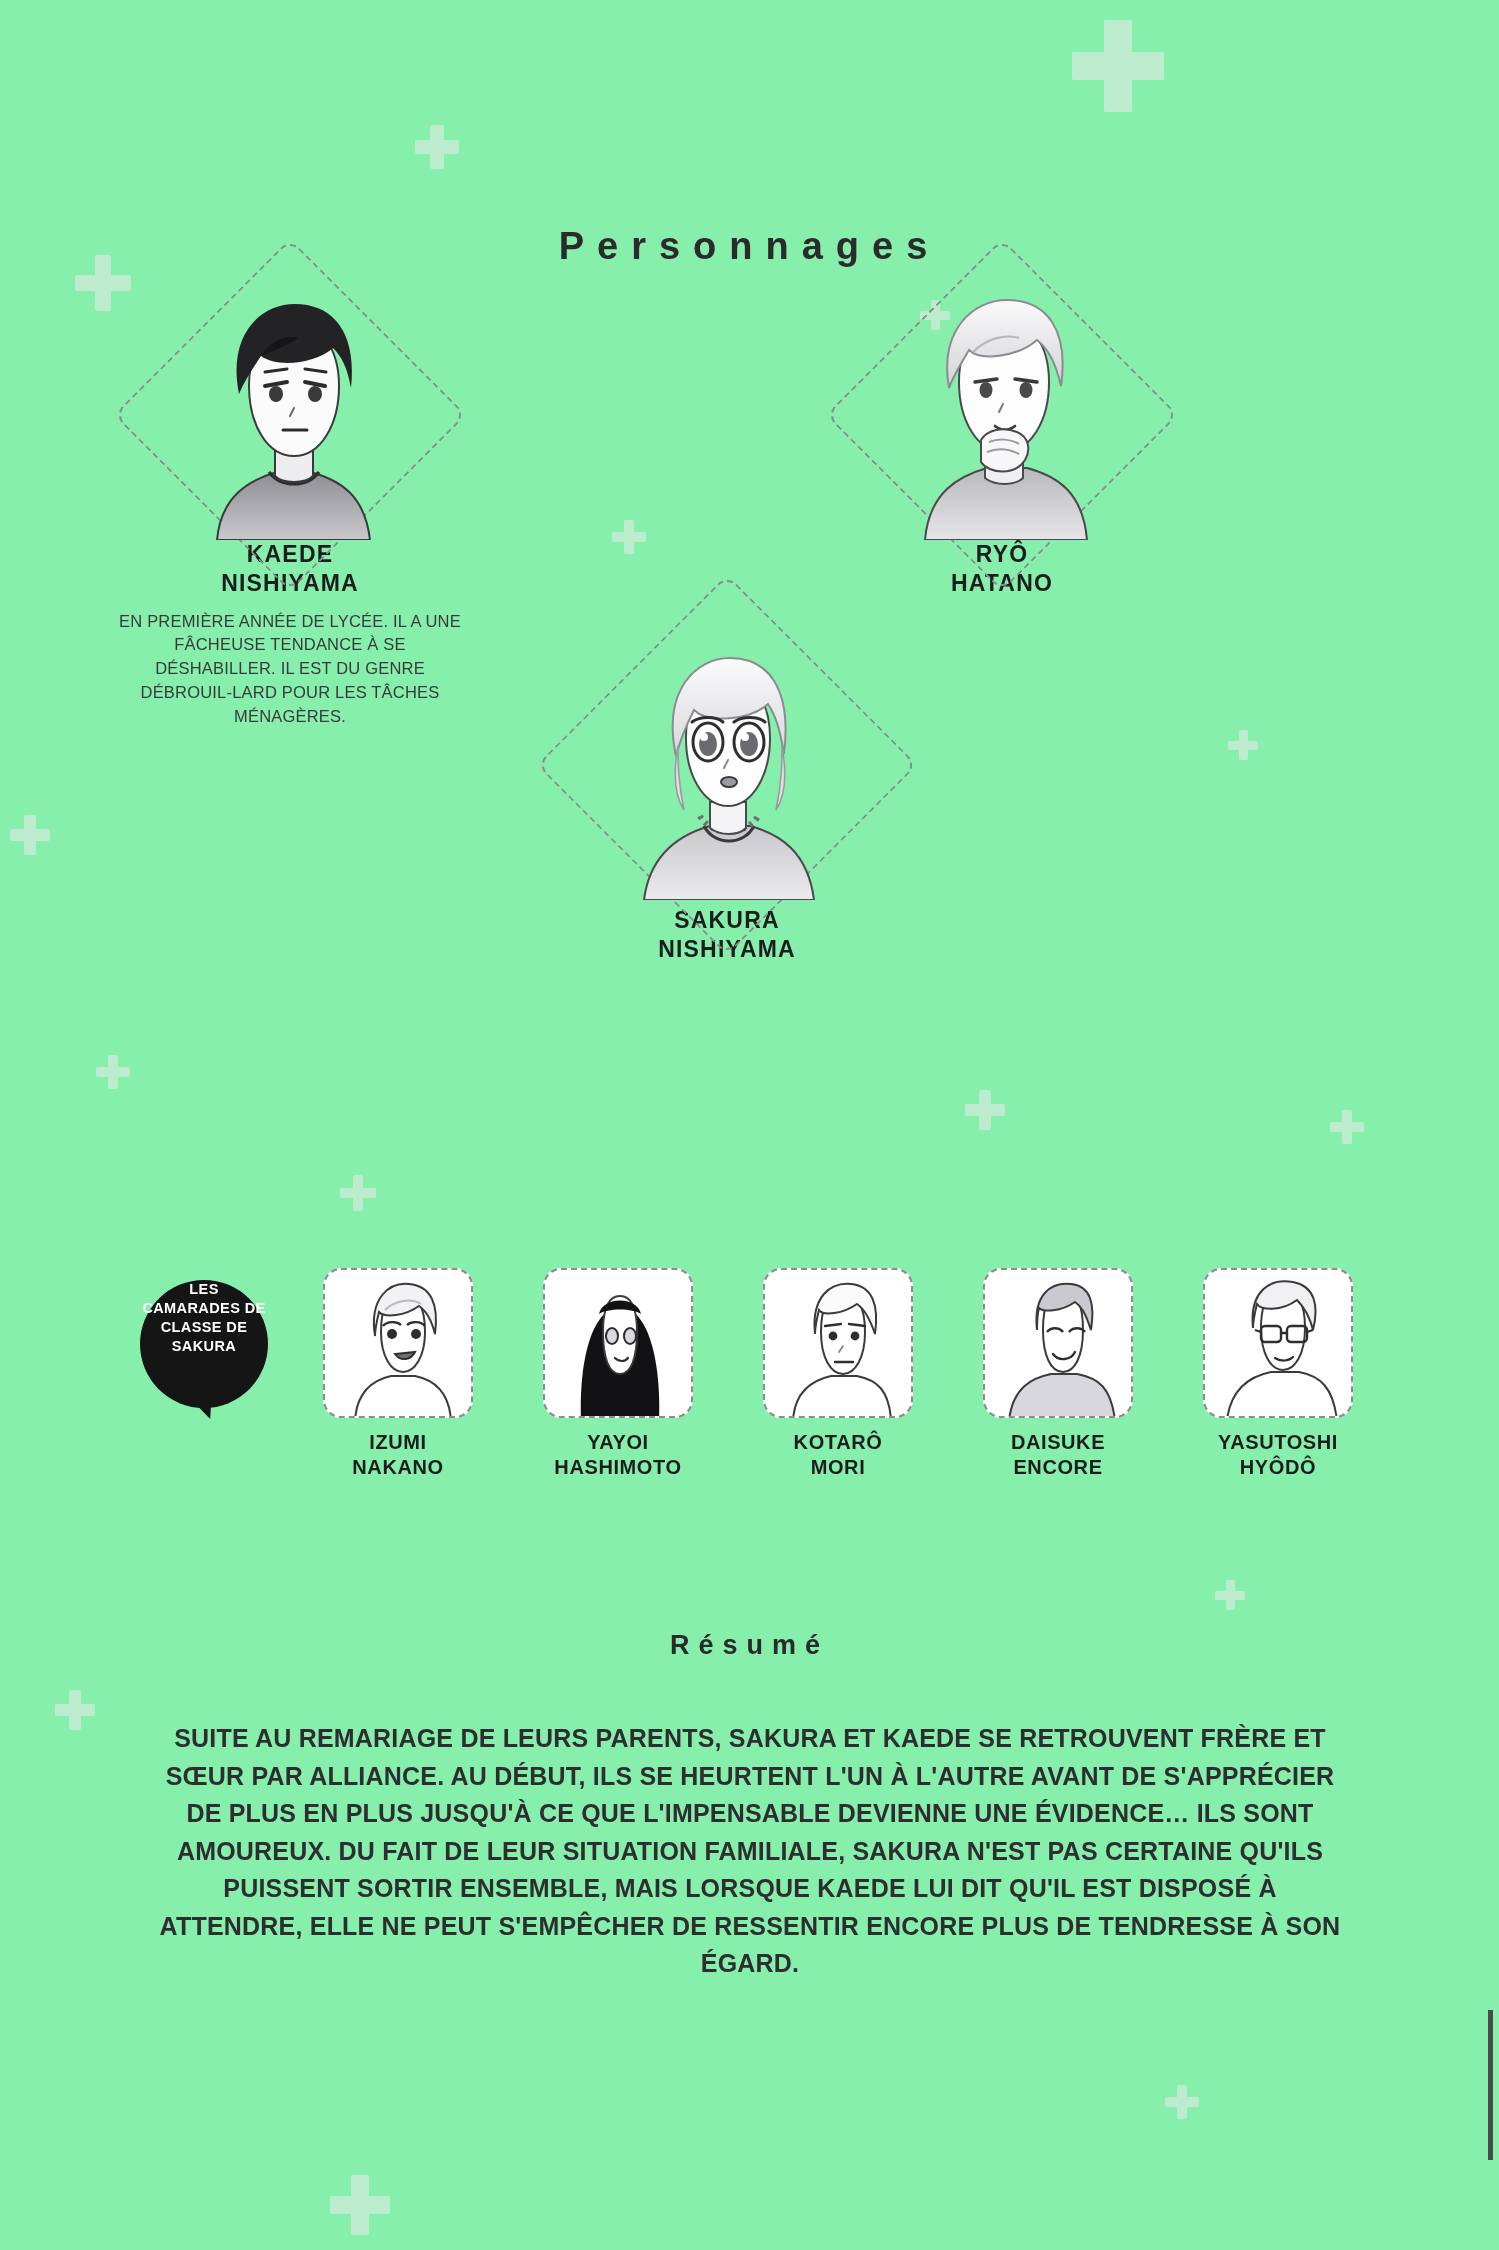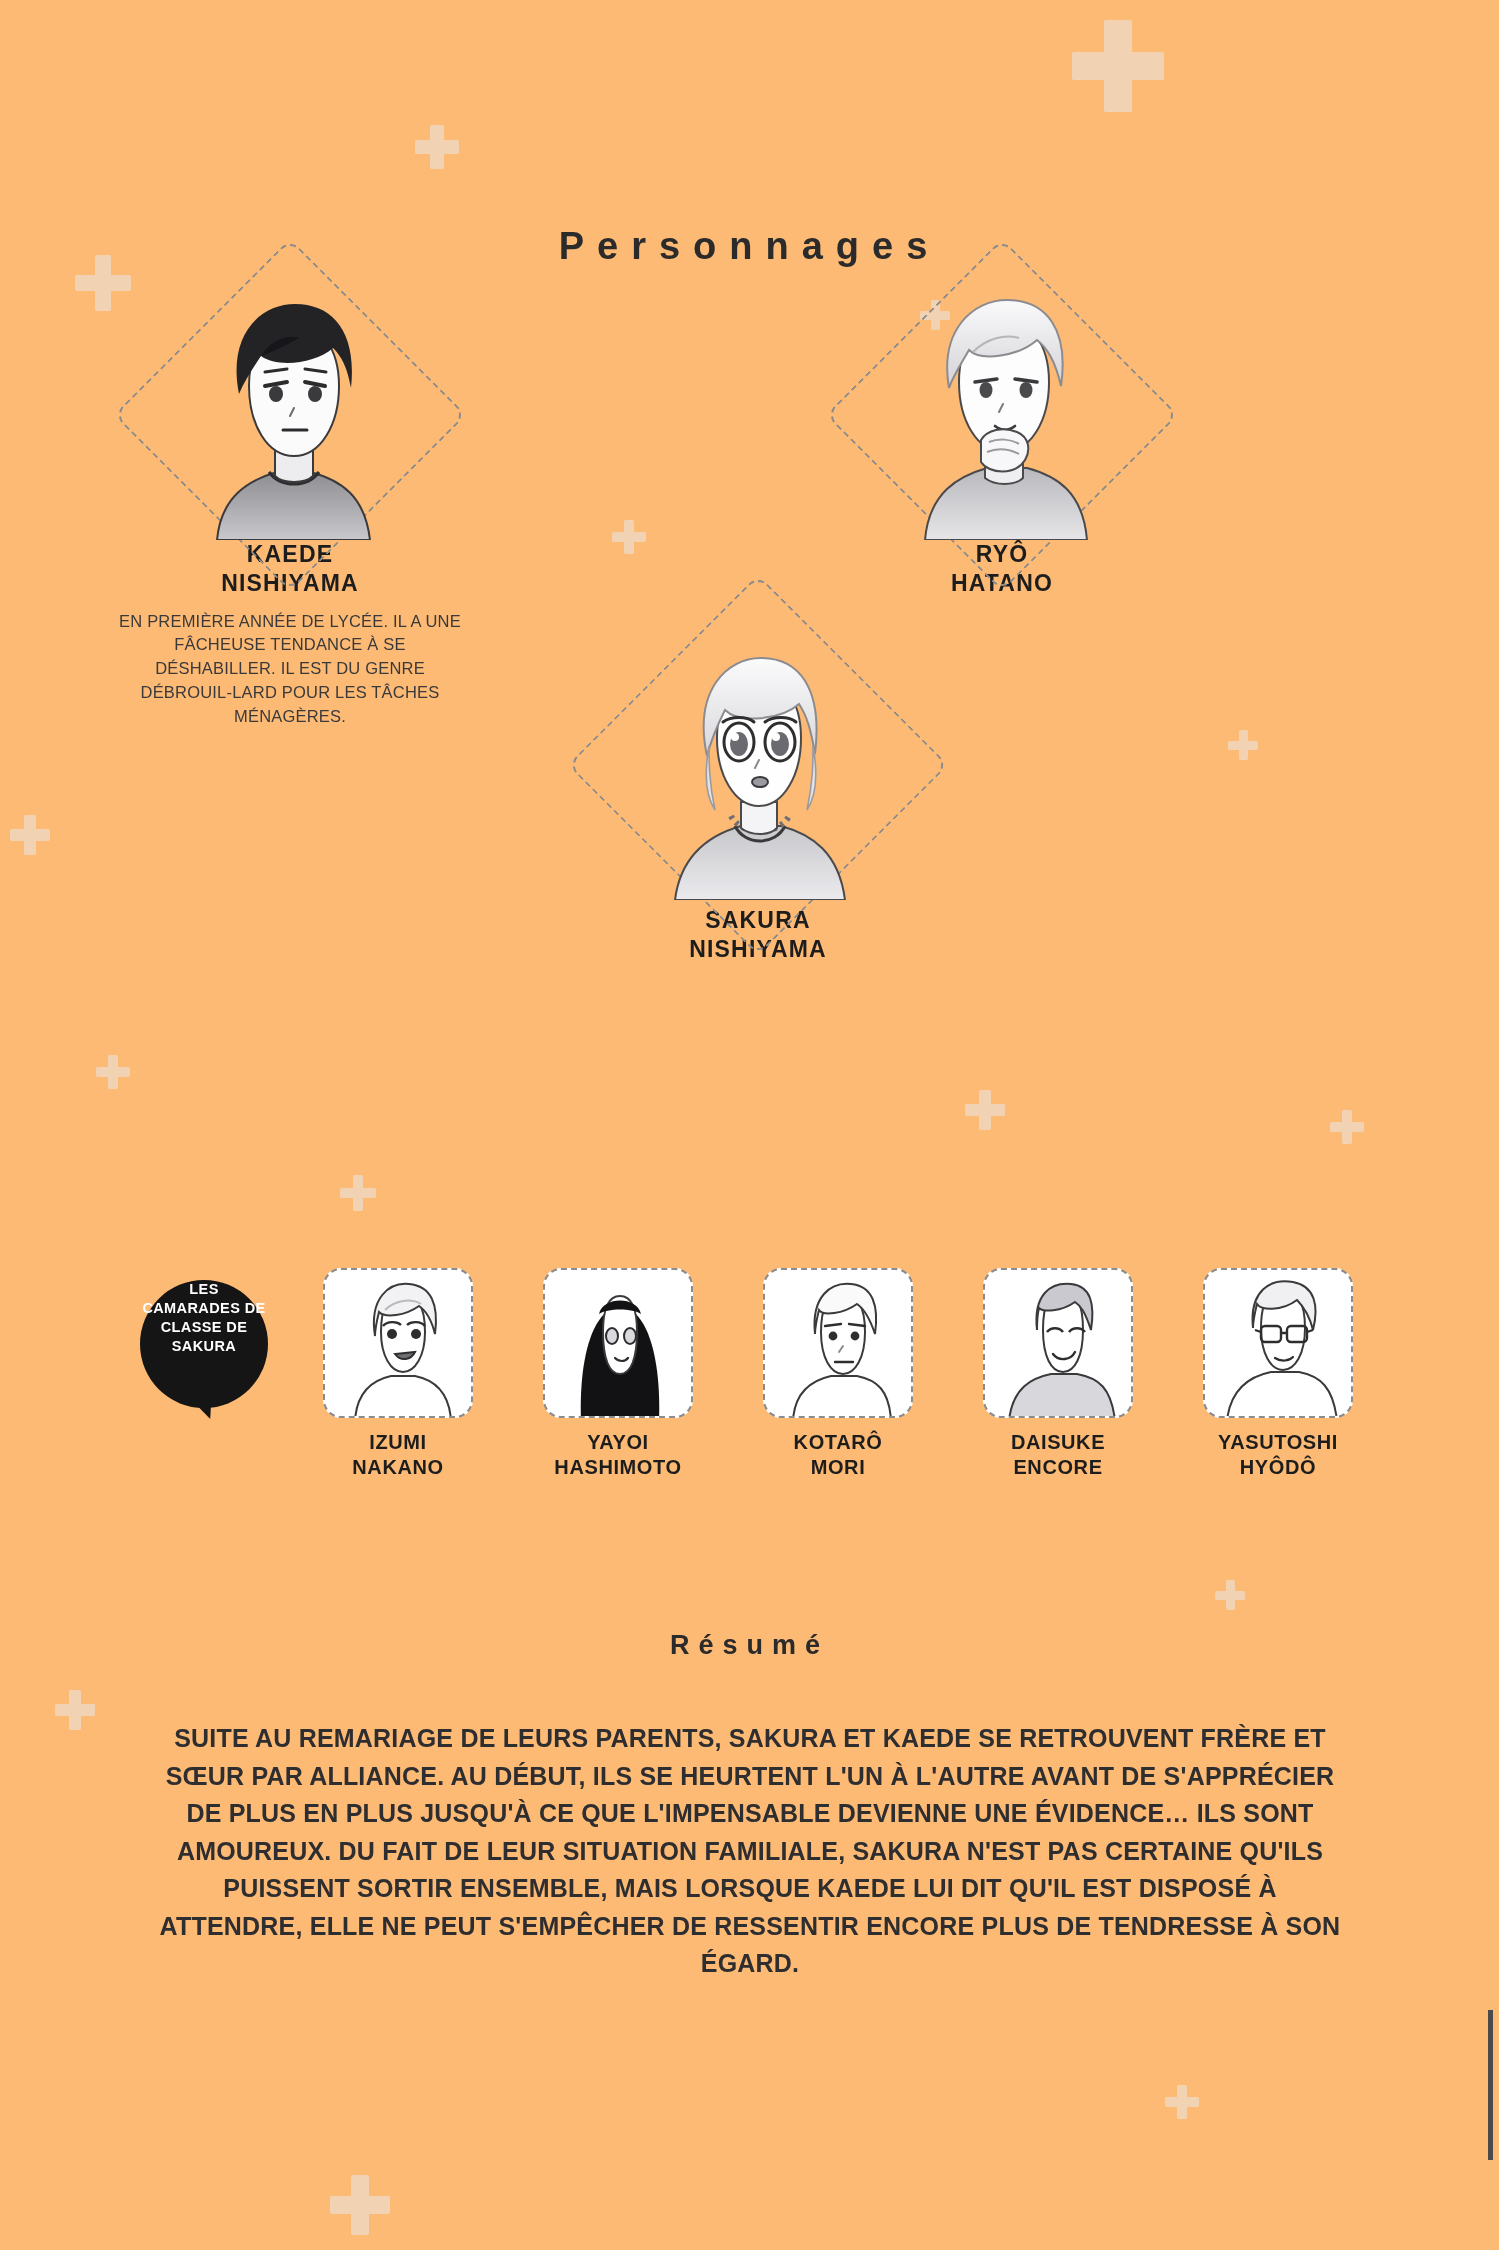--- a/index.html
+++ b/index.html
@@ -11,21 +11,21 @@
     width: 1499px;
     height: 2250px;
     position: relative;
     overflow: hidden;
     font-family: "Liberation Sans", sans-serif;
     color: #231f20;
   }
   .page {
     position: absolute;
     inset: 0;
-    background: #fdba74;
+    background: #86efac;
   }
   
   .plus {
     position: absolute;
     opacity: 0.55;
   }
   .plus::before, .plus::after {
     content: "";
     position: absolute;
     background: #e9e9ea;
@@ -283,21 +283,21 @@
         <path d="M112 152 C122 148 134 149 142 154" fill="none" stroke="#9b9b9f" stroke-width="2"></path>
         <path d="M110 162 C120 158 132 159 142 164" fill="none" stroke="#9b9b9f" stroke-width="2"></path>
       </svg>
     </div>
     <div class="char-name">
       <span>RYÔ</span><br>
       <span>HATANO</span>
     </div>
   </div>
 
-  <div class="char" style="left:468px; top:630px; width:580px;">
+  <div class="char" style="left:437px; top:630px; width:580px;">
     <div class="portrait" style="width:270px; height:270px;">
       <div class="frame"></div>
       <svg viewBox="0 0 270 270" width="270" height="270">
         <defs>
           <linearGradient id="ghair3" x1="0" y1="0" x2="0" y2="1">
             <stop offset="0%" stop-color="#fbfbfc"></stop>
               <stop offset="100%" stop-color="#d8d8dd"></stop>
           </linearGradient>
           <linearGradient id="gshirt3" x1="0" y1="0" x2="0" y2="1">
             <stop offset="0%" stop-color="#c8c8cc"></stop>

